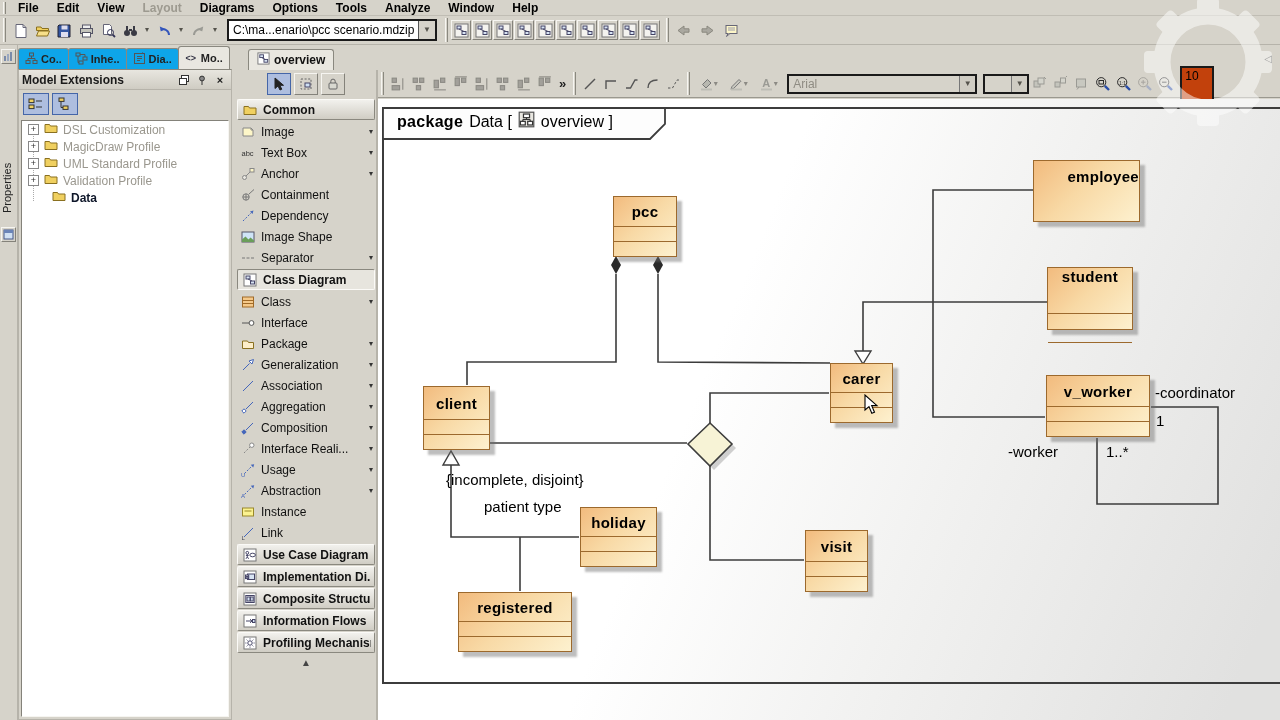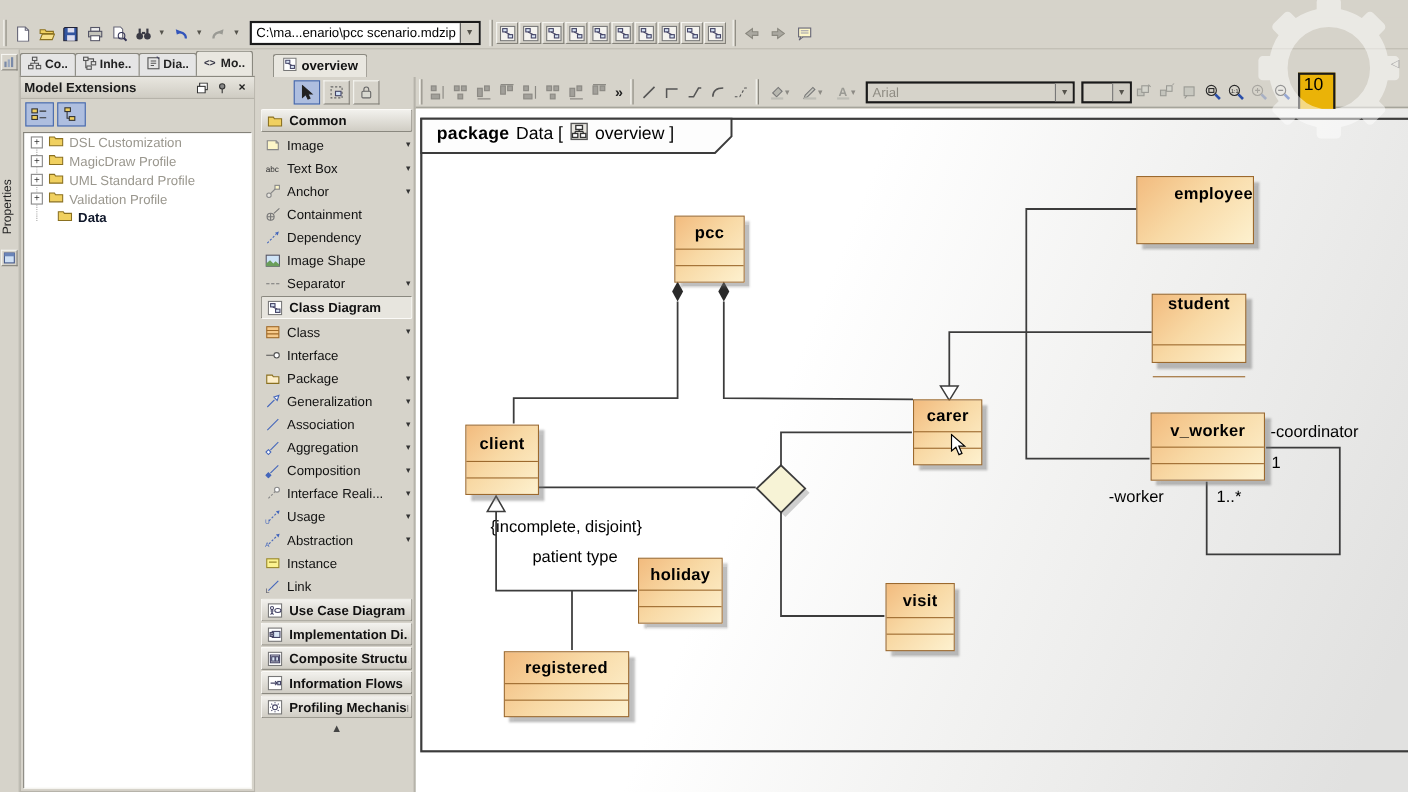--- a/index.html
+++ b/index.html
@@ -35,21 +35,21 @@
   
   #dock-strip { position:absolute; left:0; top:45px; width:18px; height:675px;
     background:#d6d3ca; border-right:1px solid #b6b3aa; }
   #dock-strip .mini { position:absolute; left:1px; width:15px; height:15px; }
   #props-label { position:absolute; left:1px; top:108px; width:16px; height:70px;
     font-size:11px; color:#222; writing-mode:vertical-rl; transform:rotate(180deg); text-align:center; }
 
   
   #browser-tabs { position:absolute; left:18px; top:46px; height:23px; display:flex; align-items:flex-end; }
   .btab { display:flex; align-items:center; gap:3px; height:21px; padding:0 6px;
-    font-size:11px; font-weight:700; color:#222; background:#e5e5e5;
+    font-size:11px; font-weight:700; color:#222; background:#0ea5e9;
     border:1px solid #8a887f; border-bottom:none; border-radius:3px 3px 0 0; margin-right:-1px; }
   .btab.sel { background:#e9e7e0; height:23px; }
 
   
   #model-panel { position:absolute; left:18px; top:69px; width:214px; height:651px; background:#d6d3ca;
     border:1px solid #b6b3aa; border-top:1px solid #8a887f; }
   #model-head { height:20px; display:flex; align-items:center; padding:0 3px;
     background:linear-gradient(#e8e6df,#cfccc3); border-bottom:1px solid #b6b3aa; }
   #model-head .title { flex:1; font-size:12px; font-weight:700; color:#1a1a1a; }
   #model-head button { width:16px; height:14px; margin-left:2px; }
@@ -91,22 +91,22 @@
   
   #diagram-toolbar { position:absolute; left:146px; top:25px; right:0; height:28px;
     display:flex; align-items:center; background:#d6d3ca; border-bottom:1px solid #9a988f; }
   #diagram-toolbar .tbtn { width:21px; height:21px; }
   .combo { height:20px; border:2px solid #1a1a1a; display:flex; align-items:center; background:#d6d3ca; }
   .combo .val { flex:1; font-size:12px; color:#8f8c83; padding:0 4px; white-space:nowrap; overflow:hidden; }
   .combo .dd { width:16px; height:100%; background:#cfccc3; border-left:1px solid #777;
     display:flex; align-items:center; justify-content:center; }
   #font-combo { width:190px; margin-left:4px; }
   #size-combo { width:46px; margin-left:6px; }
-  #zoom-box { width:34px; height:36px; border:2px solid #1a1a1a; background:#eab308;
-    font-size:16px; padding:1px 3px; margin-left:4px; }
+  #zoom-box { width:34px; height:36px; border:2px solid #1a1a1a; background:#c2410c;
+    font-size:12px; padding:1px 3px; margin-left:4px; }
   #overflow { font-size:13px; font-weight:700; color:#222; padding:0 4px; }
 
   
   #canvas { position:absolute; left:146px; top:54px; right:0; bottom:0; overflow:hidden;
     background:linear-gradient(112deg,#ffffff 38%,#f2f2f1 62%,#e1e1e0 95%); }
   #edge-svg { position:absolute; left:0; top:0; }
   .uml-class { position:absolute; border:1.5px solid #9c692d;
     background:linear-gradient(135deg,#f2bb7e 0%,#f8d9a5 45%,#fdf1cf 100%);
     box-shadow:5px 5px 2px rgba(110,110,110,.45); display:flex; flex-direction:column; }
   .uml-class .nm { flex:1; display:flex; align-items:center; justify-content:center;
@@ -119,20 +119,33 @@
   #cursor { position:absolute; left:486px; top:295px; width:15px; height:21px; z-index:40; }
 
   
   #watermark { position:absolute; left:1128px; top:-18px; z-index:60; pointer-events:none; opacity:.5; }
 </style>
 </head>
 <body>
 
 <div id="app">
 
+  <div id="menubar">
+      <span class="grip"></span>
+      <div class="menu-item">File</div>
+      <div class="menu-item">Edit</div>
+      <div class="menu-item">View</div>
+      <div class="menu-item disabled">Layout</div>
+      <div class="menu-item">Diagrams</div>
+      <div class="menu-item">Options</div>
+      <div class="menu-item">Tools</div>
+      <div class="menu-item">Analyze</div>
+      <div class="menu-item">Window</div>
+      <div class="menu-item">Help</div>
+    </div>
 
   <div id="toolbar">
     <span class="grip"></span>
     <span id="file-btns" style="display:flex;align-items:center;">
         <button class="tbtn">
           <svg width="15" height="15" viewBox="0 0 15 15" fill="none" stroke-width="1">
             <path d="M3,1.5 h7 l3,3 v10 h-10 z" fill="#fff" stroke="#667"></path>
             <path d="M10,1.5 v3 h3" stroke="#667"></path>
           </svg>
         </button>

